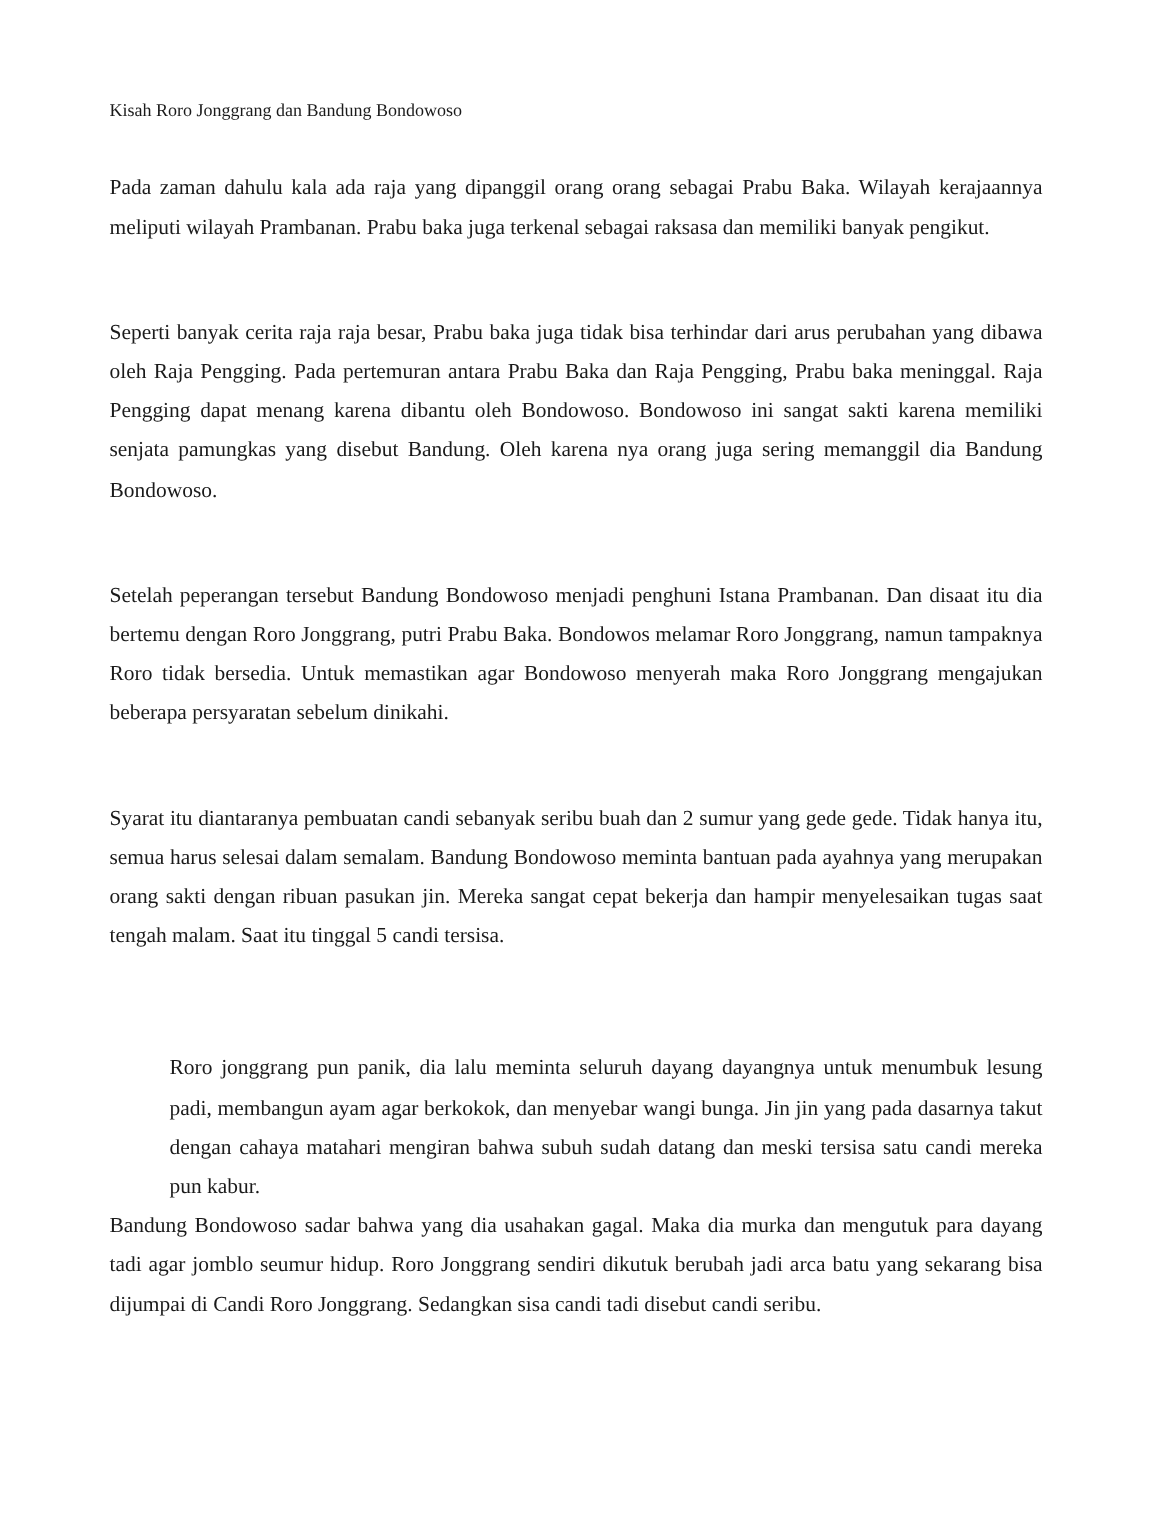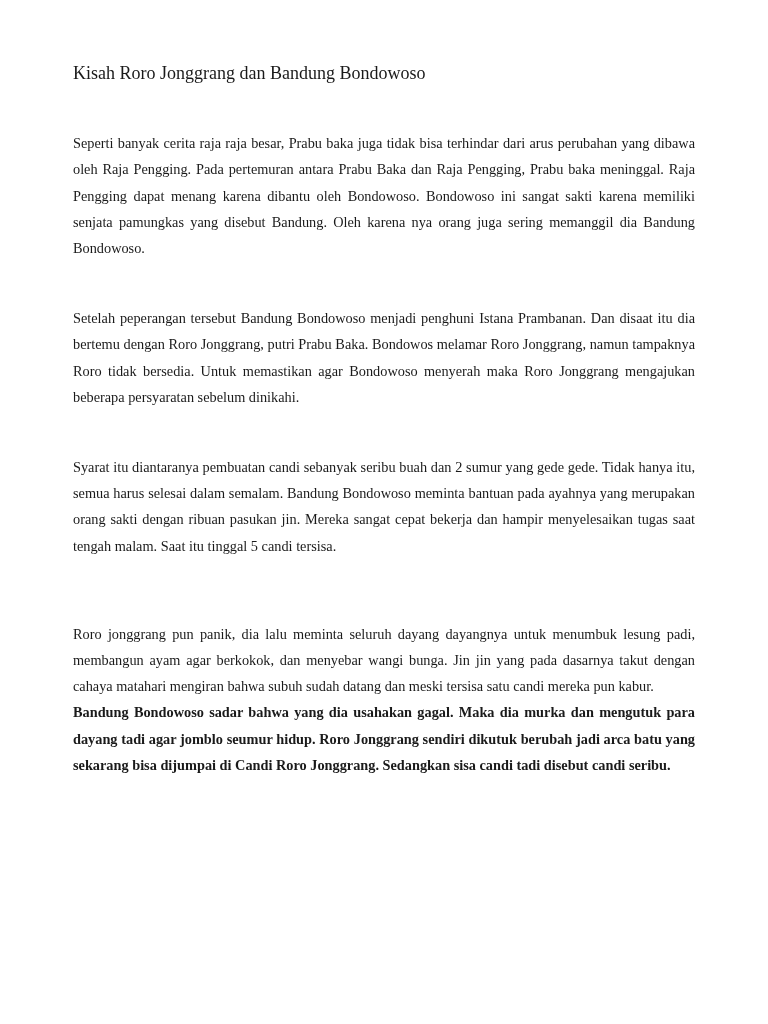--- a/index.html
+++ b/index.html
@@ -23,49 +23,50 @@
     background: #ffffff;
     box-sizing: border-box;
   }
   .doc-body {
     position: absolute;
     left: 73px;
     top: 60px;
     width: 622px;
   }
   .doc-title {
-    font-size: 18px;
+    font-size: 12px;
     line-height: 26.2px;
     text-align: left;
     margin: 0 0 0 0;
     white-space: nowrap;
   }
   .para {
     font-size: 14.3px;
     line-height: 26.2px;
     text-align: justify;
     text-justify: inter-word;
     margin: 0;
     hyphens: none;
   }
   
   .gap-title   { margin-top: 26.2px; }   
   .gap-para    { margin-top: 44px; }   
-  .gap-big     { margin-top: 62px;   }   
+  .gap-big     { margin-top: 62px; margin-left: 40px;   }   
   .gap-none    { margin-top: 0px;    }   
-  .para:last-child { margin-bottom: 0; font-weight: bold; }
+  .para:last-child { margin-bottom: 0; }
 </style>
 </head>
 <body>
 
 <div class="page">
   <div class="doc-body">
 
     <p class="doc-title">Kisah Roro Jonggrang dan Bandung Bondowoso</p>
 
+    <p class="para gap-title">Pada zaman dahulu kala ada raja yang dipanggil orang orang sebagai Prabu Baka. Wilayah kerajaannya meliputi wilayah Prambanan. Prabu baka juga terkenal sebagai raksasa dan memiliki banyak pengikut.</p>
 
     <p class="para gap-para">Seperti banyak cerita raja raja besar, Prabu baka juga tidak bisa terhindar dari arus perubahan yang dibawa oleh Raja Pengging. Pada pertemuran antara Prabu Baka dan Raja Pengging, Prabu baka meninggal. Raja Pengging dapat menang karena dibantu oleh Bondowoso. Bondowoso ini sangat sakti karena memiliki senjata pamungkas yang disebut Bandung. Oleh karena nya orang juga sering memanggil dia Bandung Bondowoso.</p>
 
     <p class="para gap-para">Setelah peperangan tersebut Bandung Bondowoso menjadi penghuni Istana Prambanan. Dan disaat itu dia bertemu dengan Roro Jonggrang, putri Prabu Baka. Bondowos melamar Roro Jonggrang, namun tampaknya Roro tidak bersedia. Untuk memastikan agar Bondowoso menyerah maka Roro Jonggrang mengajukan beberapa persyaratan sebelum dinikahi.</p>
 
     <p class="para gap-para">Syarat itu diantaranya pembuatan candi sebanyak seribu buah dan 2 sumur yang gede gede. Tidak hanya itu, semua harus selesai dalam semalam. Bandung Bondowoso meminta bantuan pada ayahnya yang merupakan orang sakti dengan ribuan pasukan jin. Mereka sangat cepat bekerja dan hampir menyelesaikan tugas saat tengah malam. Saat itu tinggal 5 candi tersisa.</p>
 
     <p class="para gap-big">Roro jonggrang pun panik, dia lalu meminta seluruh dayang dayangnya untuk menumbuk lesung padi, membangun ayam agar berkokok, dan menyebar wangi bunga. Jin jin yang pada dasarnya takut dengan cahaya matahari mengiran bahwa subuh sudah datang dan meski tersisa satu candi mereka pun kabur.</p>
 
     <p class="para gap-none">Bandung Bondowoso sadar bahwa yang dia usahakan gagal. Maka dia murka dan mengutuk para dayang tadi agar jomblo seumur hidup. Roro Jonggrang sendiri dikutuk berubah jadi arca batu yang sekarang bisa dijumpai di Candi Roro Jonggrang. Sedangkan sisa candi tadi disebut candi seribu.</p>

